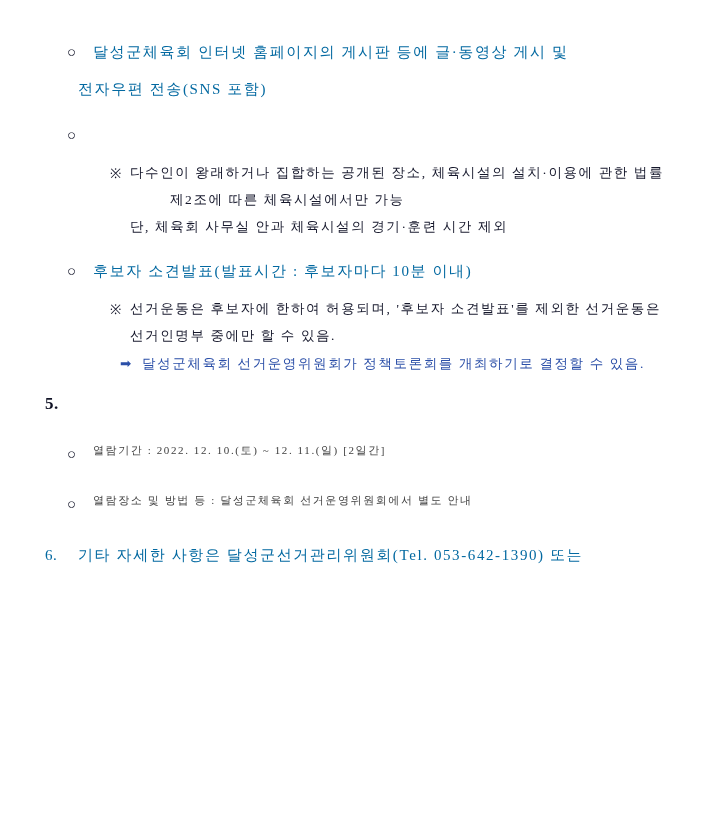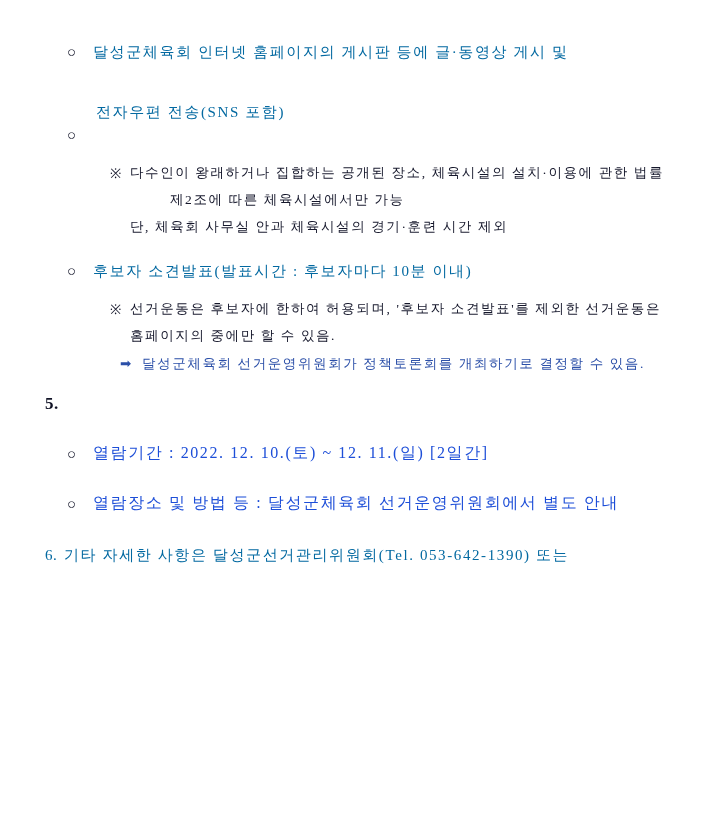--- a/index.html
+++ b/index.html
@@ -55,57 +55,57 @@
     color: #101225;
     letter-spacing: 0.6px;
   }
 
   .arrow-note {
     font-size: 13.5px;
     color: #2b4fa8;
   }
 
   .indent-text {
-    font-size: 16px;
-    color: #1d4ed8;
+    font-size: 11px;
+    color: #404040;
   }
 
   .sp { letter-spacing: 1.6px; }
   .sp2 { letter-spacing: 2.4px; }
 </style>
 </head>
 <body>
 
 <div class="page">
 
   <span class="bullet-circle" style="left:67px; top:44px;">○</span>
   <span class="line body-text sp" style="left:93px; top:41px;">달성군체육회 인터넷 홈페이지의 게시판 등에 글·동영상 게시 및</span>
-  <span class="line body-text sp" style="left:96px; top:78px;margin-top:23px;">전자우편 전송(SNS 포함)</span>
+  <span class="line body-text sp" style="left:78px; top:78px;">전자우편 전송(SNS 포함)</span>
 
   <span class="bullet-circle" style="left:67px; top:127px;">○</span>
 
   <span class="line note-text" style="left:110px; top:164px;">※</span>
   <span class="line note-text sp" style="left:130px; top:164px;">다수인이 왕래하거나 집합하는 공개된 장소, 체육시설의 설치·이용에 관한  법률</span>
   <span class="line note-text sp" style="left:130px; top:191px;margin-left:40px;">제2조에 따른 체육시설에서만 가능</span>
   <span class="line note-text sp" style="left:130px; top:218px;">단, 체육회 사무실 안과 체육시설의 경기·훈련 시간 제외</span>
 
   <span class="bullet-circle" style="left:67px; top:263px;">○</span>
   <span class="line body-text sp" style="left:93px; top:260px;">후보자 소견발표(발표시간 : 후보자마다 10분 이내)</span>
 
   <span class="line note-text" style="left:110px; top:300px;">※</span>
   <span class="line note-text sp" style="left:130px; top:300px;">선거운동은 후보자에 한하여 허용되며, '후보자 소견발표'를 제외한 선거운동은</span>
-  <span class="line note-text sp" style="left:130px; top:327px;">홈페이지의 중에만 할 수 있음.</span>
+  <span class="line note-text sp" style="left:130px; top:327px;">선거인명부 중에만 할 수 있음.</span>
 
   <span class="line arrow-note" style="left:120px; top:355px;">➡</span>
   <span class="line arrow-note sp" style="left:142px; top:355px;">달성군체육회 선거운영위원회가 정책토론회를 개최하기로 결정할 수 있음.</span>
 
   <span class="line heading" style="left:45px; top:394px;">5.</span>
 
   <span class="bullet-circle" style="left:67px; top:446px;">○</span>
   <span class="line indent-text sp" style="left:93px; top:443px;">열람기간 : 2022. 12. 10.(토) ~ 12. 11.(일)  [2일간]</span>
 
   <span class="bullet-circle" style="left:67px; top:496px;">○</span>
   <span class="line indent-text sp" style="left:93px; top:493px;">열람장소 및 방법 등 : 달성군체육회 선거운영위원회에서 별도 안내</span>
 
   <span class="line body-text" style="left:45px; top:544px;">6.</span>
-  <span class="line body-text sp" style="left:64px; top:544px;">기타  자세한  사항은  달성군선거관리위원회(Tel. 053-642-1390)  또는</span>
+  <span class="line body-text sp" style="left:78px; top:544px;">기타  자세한  사항은  달성군선거관리위원회(Tel. 053-642-1390)  또는</span>
 
 </div>
 
 </body></html>

